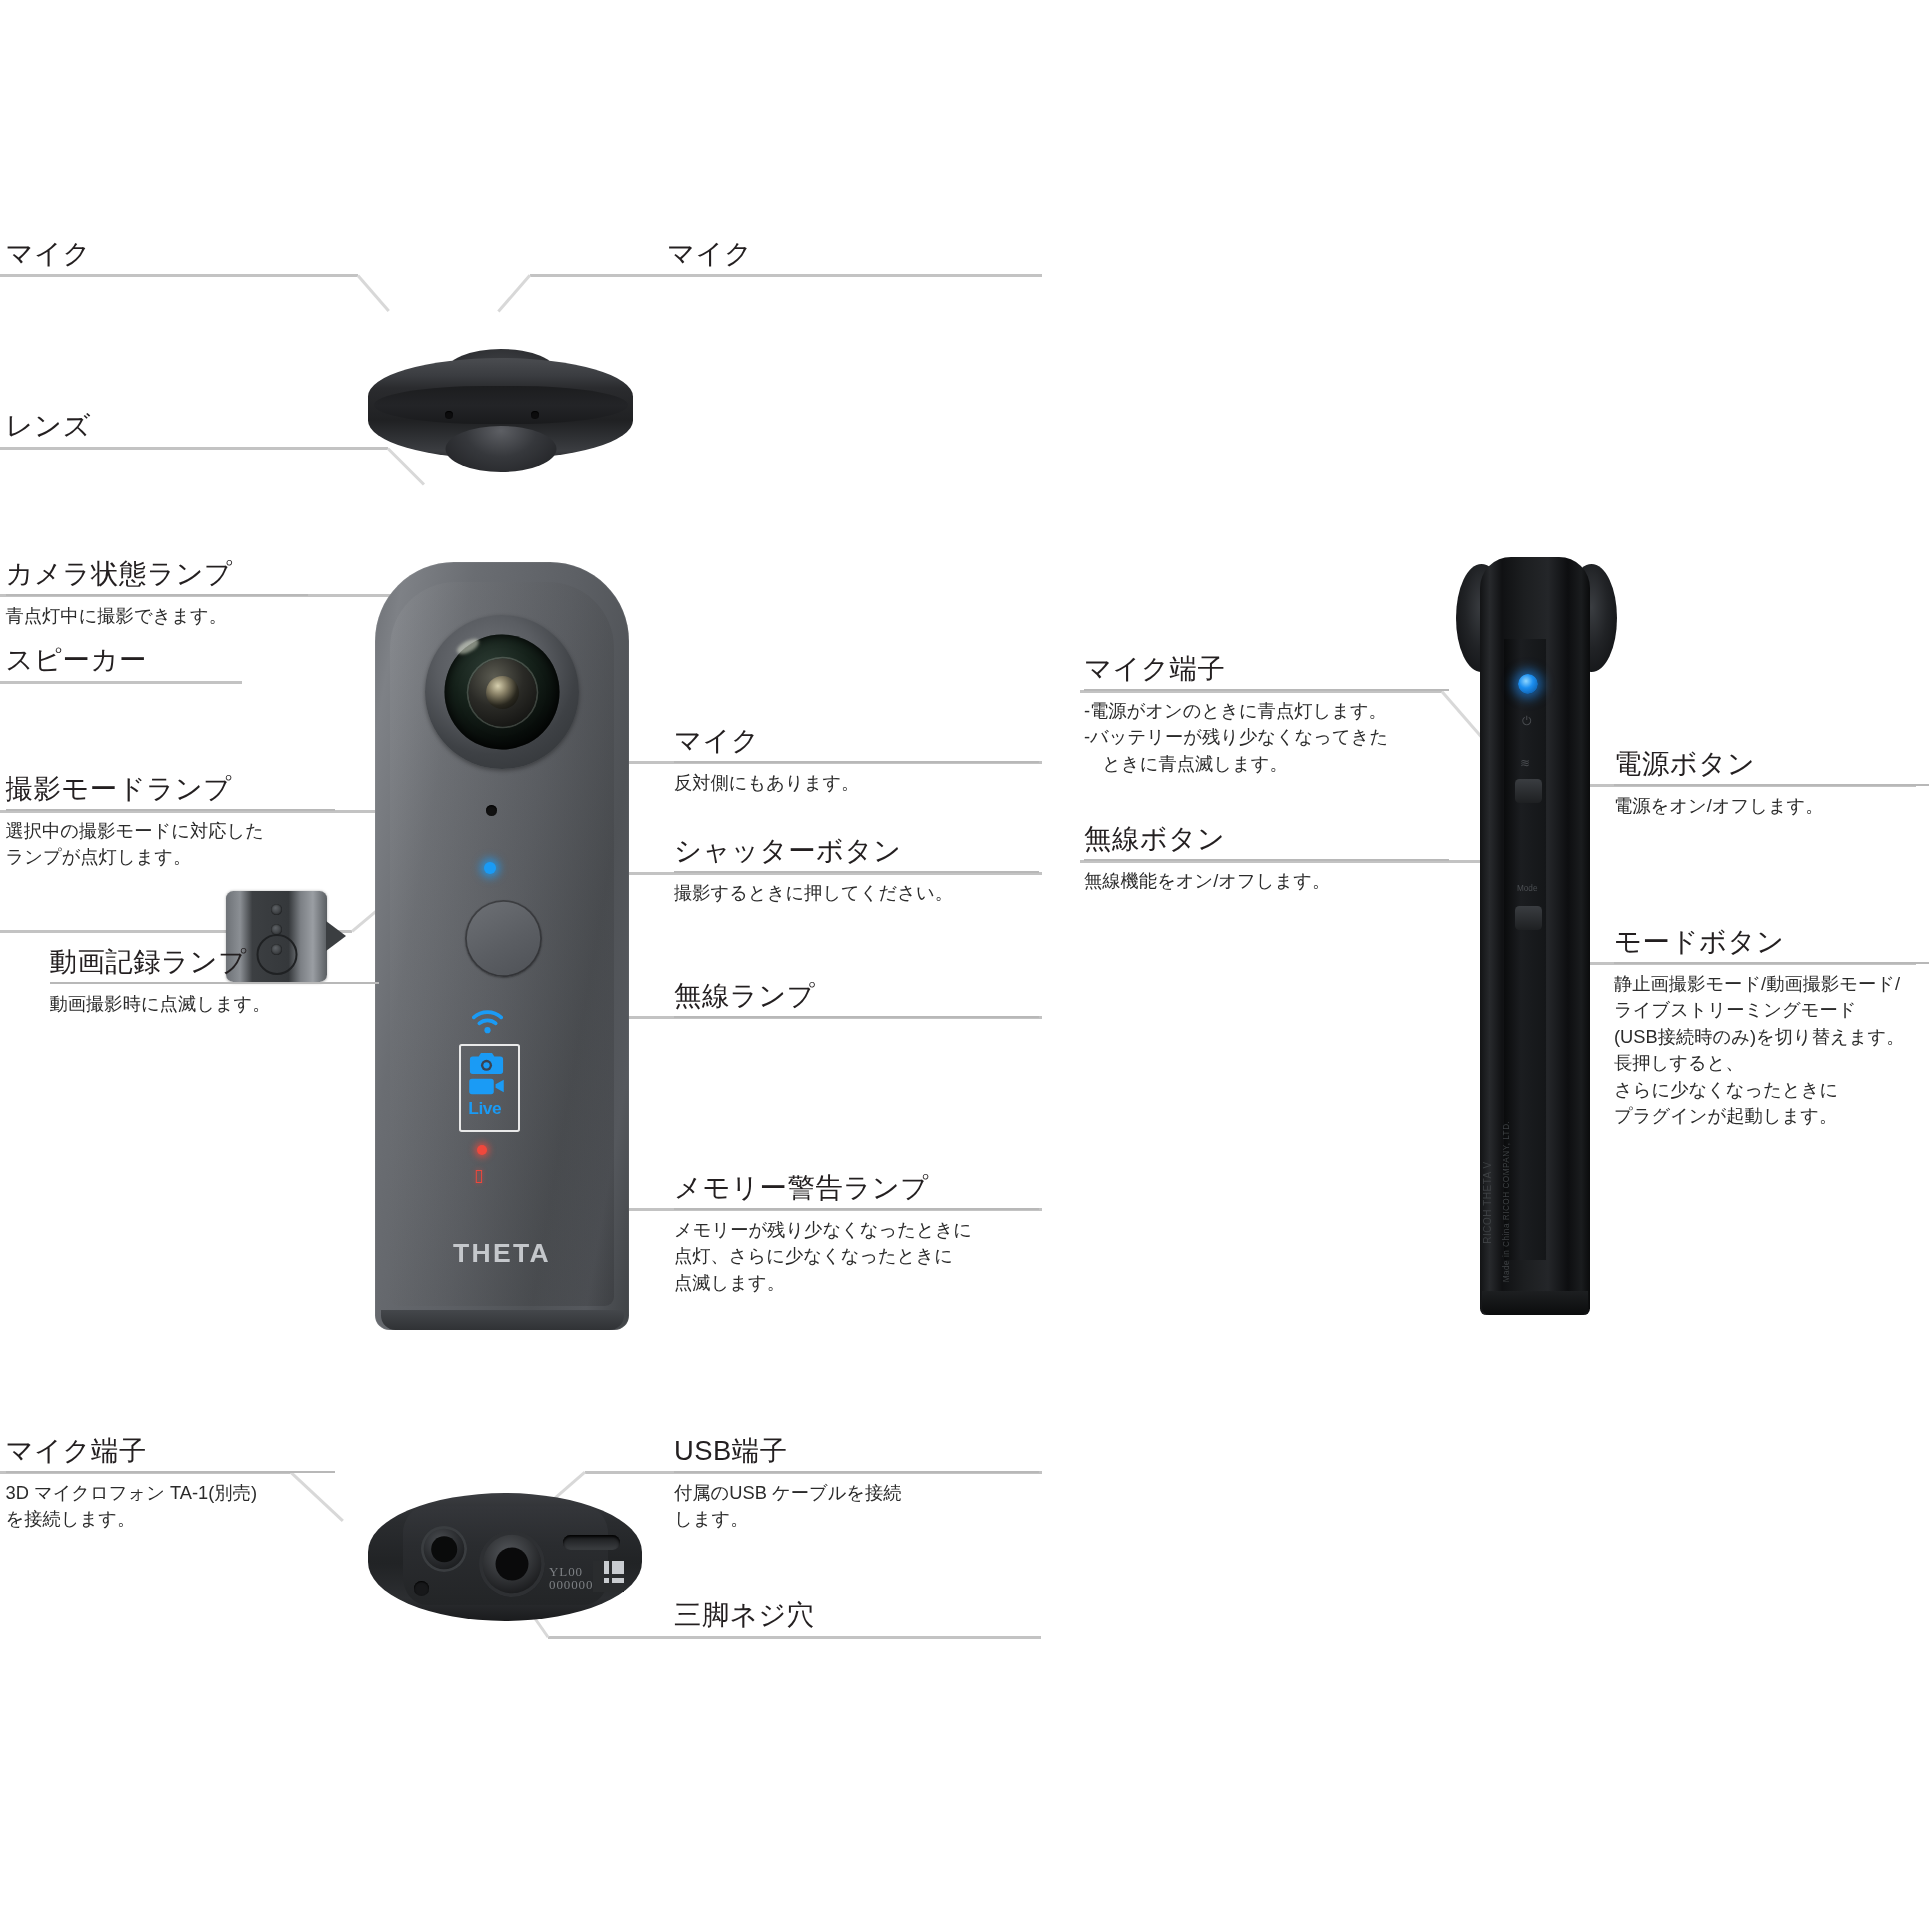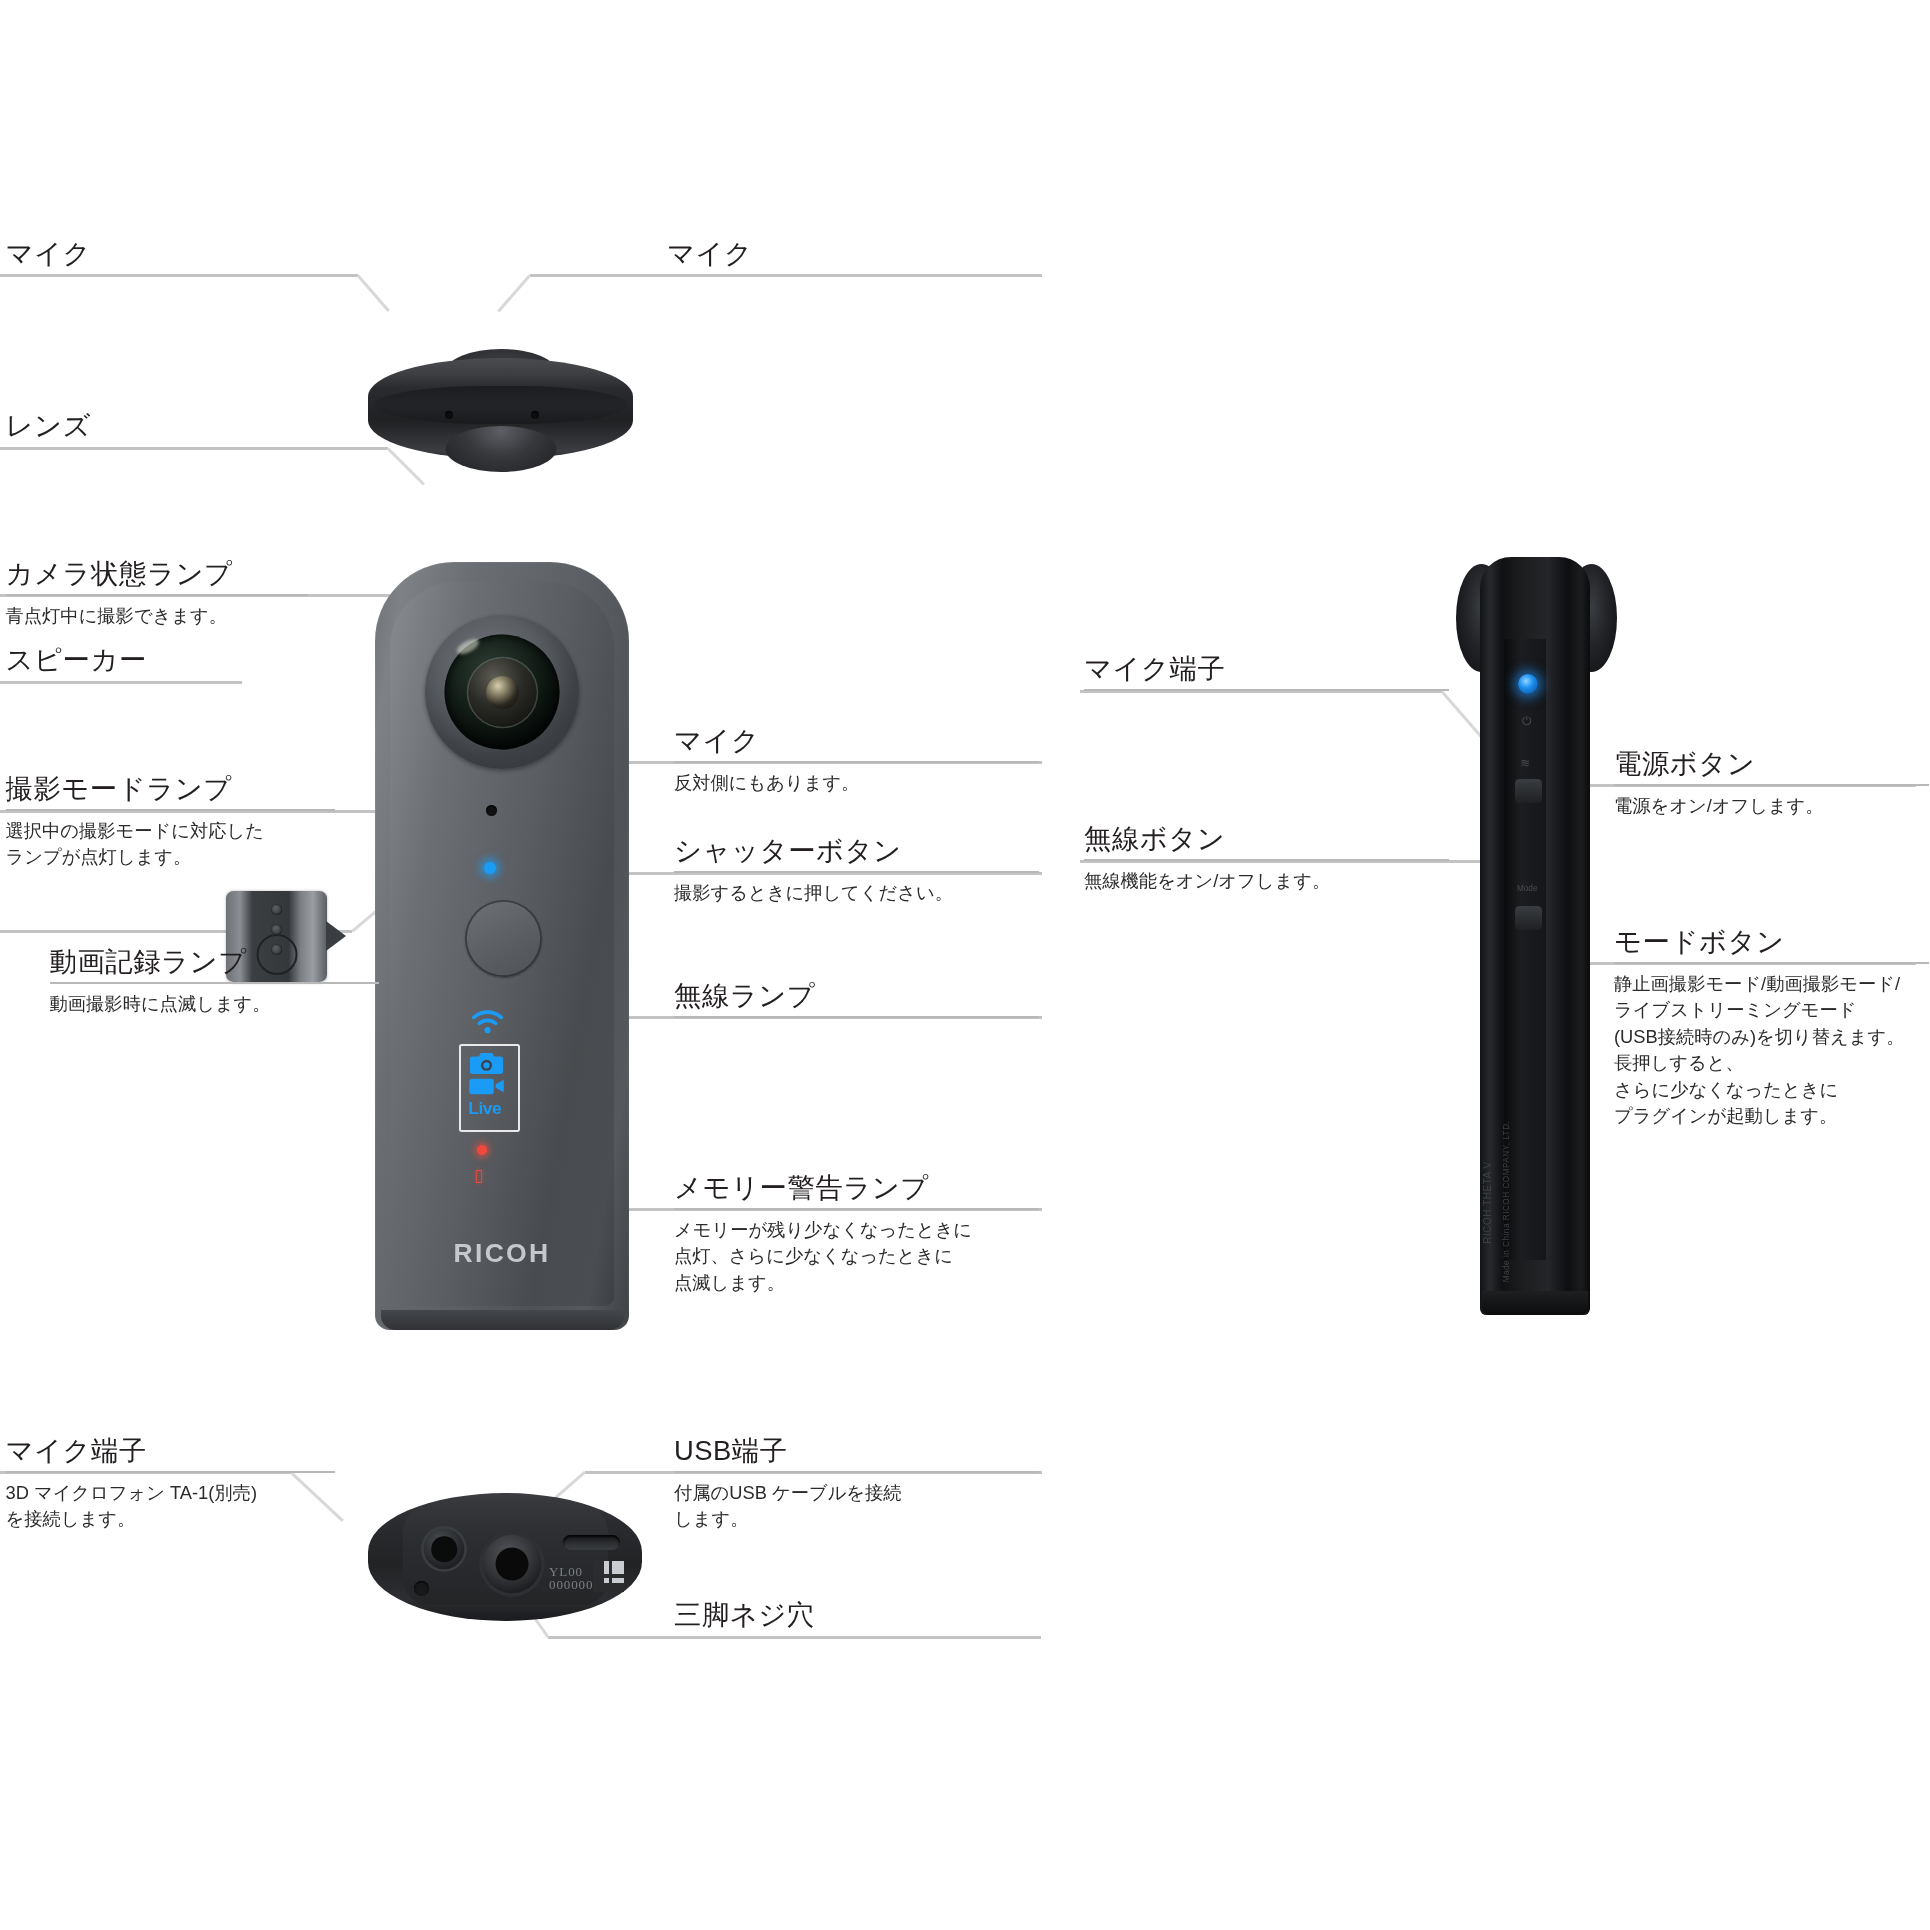--- a/index.html
+++ b/index.html
@@ -350,21 +350,21 @@
         <rect x="1" y="3" width="27" height="17" rx="3" fill="#1a9bf5"></rect>
         <path d="M30 9 L39 4 L39 18 L30 13 Z" fill="#1a9bf5"></path>
       </svg>
     </div>
     <div class="ico-live" style="left:7.3px; top:52px;">Live</div>
   </div>
 
   <div class="mem-led" style="left:102px; top:583px;"></div>
   <div class="mem-glyph" style="left:99px; top:603px;">▯</div>
 
-  <div class="ricoh" style="top:676px;">RICOH</div>
+  <div class="ricoh" style="top:676px;">THETA</div>
   <div class="fv-foot"></div>
 </div>
 
 <div class="spk" style="left:226px; top:891px;">
   <div class="spk-dot" style="left:45px; top:12.8px;"></div>
   <div class="spk-dot" style="left:45px; top:33px;"></div>
   <div class="spk-dot" style="left:45px; top:53px;"></div>
   <div class="spk-logo"></div>
 </div>
 <div class="spk-arrow" style="left:326px; top:921px;"></div>
@@ -482,20 +482,23 @@
 します。</div>
 </div>
 
 <div class="callout" style="left:674px; top:1597px; width:365px;">
   <div class="title">三脚ネジ穴</div>
 </div>
 
 <div class="callout" style="left:1084px; top:651px; width:365px;">
   <div class="title">マイク端子</div>
   <div class="rule"></div>
+  <div class="desc">-電源がオンのときに青点灯します。
+-バッテリーが残り少なくなってきた
+ 　ときに青点滅します。</div>
 </div>
 
 <div class="callout" style="left:1084px; top:821px; width:365px;">
   <div class="title">無線ボタン</div>
   <div class="rule"></div>
   <div class="desc">無線機能をオン/オフします。</div>
 </div>
 
 <div class="callout" style="left:1614px; top:746px; width:315px;">
   <div class="title">電源ボタン</div>

